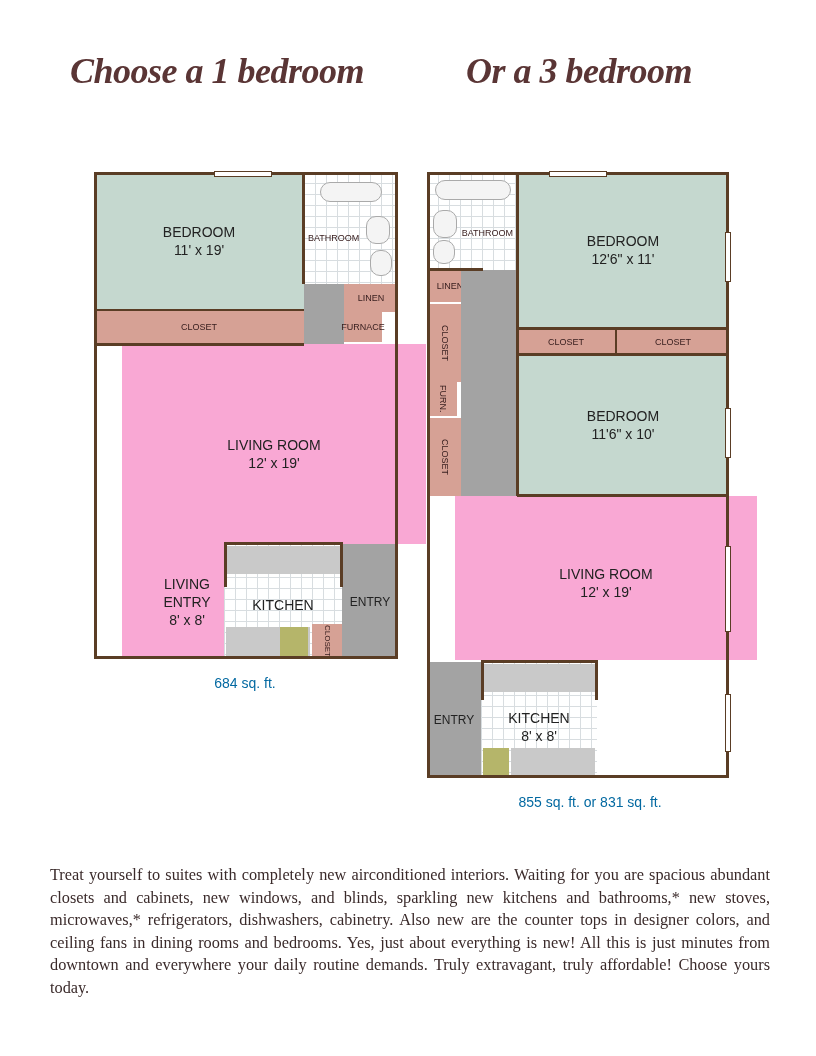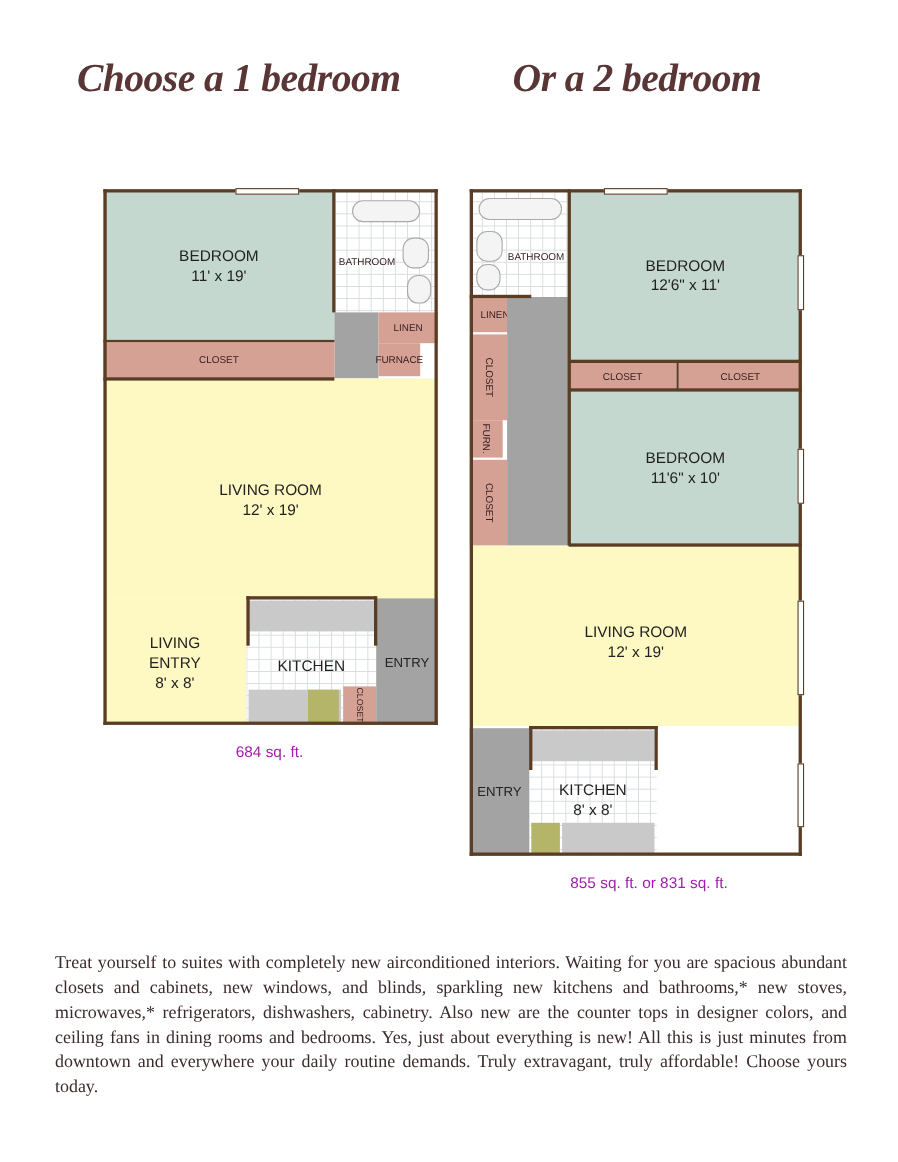--- a/index.html
+++ b/index.html
@@ -2,38 +2,38 @@
 <html><head>
 <meta charset="utf-8">
 <style>
   html,body{margin:0;padding:0;background:#fff;}
   body{width:816px;height:1056px;position:relative;overflow:hidden;font-family:"Liberation Sans",sans-serif;}
   .title{position:absolute;top:50px;font-family:"Liberation Serif",serif;font-style:italic;font-weight:bold;font-size:36px;color:#5a3535;letter-spacing:-0.5px;}
   .plan{position:absolute;}
   .room{position:absolute;display:flex;flex-direction:column;align-items:center;justify-content:center;text-align:center;color:#222;font-size:14px;line-height:18px;}
   .small{font-size:9px;line-height:11px;color:#3a2020;}
   .tiny{font-size:8px;}
-  .green{background:#fef9c3;}
+  .green{background:#f9a8d4;margin-left:28px;}
   .blue{background:#c5d8cf;}
   .pink{background:#d6a195;}
   .yellow{background:#a3a3a3;}
   .tile{background-color:#fff;background-image:linear-gradient(#d8dde0 1px,transparent 1px),linear-gradient(90deg,#d8dde0 1px,transparent 1px);background-size:11px 11px;}
   .wall{position:absolute;background:#5a3d25;}
   .win{position:absolute;background:#fff;border:1px solid #5a3d25;}
   .vert{writing-mode:vertical-rl;}
-  .sqft{position:absolute;font-size:14px;color:#a21caf;text-align:center;}
+  .sqft{position:absolute;font-size:14px;color:#0369a1;text-align:center;}
   .para{position:absolute;left:50px;top:864px;width:720px;font-family:"Liberation Serif",serif;font-size:16.3px;line-height:22.5px;color:#3a2a2a;text-align:justify;}
   .counter{position:absolute;background:#c9c9c9;}
   .fix{position:absolute;background:#f4f4f4;border:1px solid #aaa;border-radius:10px;}
 </style>
 </head>
 <body>
 
 <div class="title" style="left:70px;">Choose a 1 bedroom</div>
-<div class="title" style="left:466px;">Or a 2 bedroom</div>
+<div class="title" style="left:466px;">Or a 3 bedroom</div>
 
 <div class="plan" style="left:94px;top:172px;width:304px;height:487px;">
   <div class="room blue" style="left:0;top:0;width:210px;height:138px;">
     <span>BEDROOM</span>
     <span>11' x 19'</span>
   </div>
   <div class="room tile small" style="left:210px;top:0;width:94px;height:112px;align-items:flex-start;padding-left:4px;box-sizing:border-box;">
     <span style="margin-top:20px;">BATHROOM</span>
   </div>
   <div class="fix" style="left:226px;top:10px;width:60px;height:18px;"></div>

